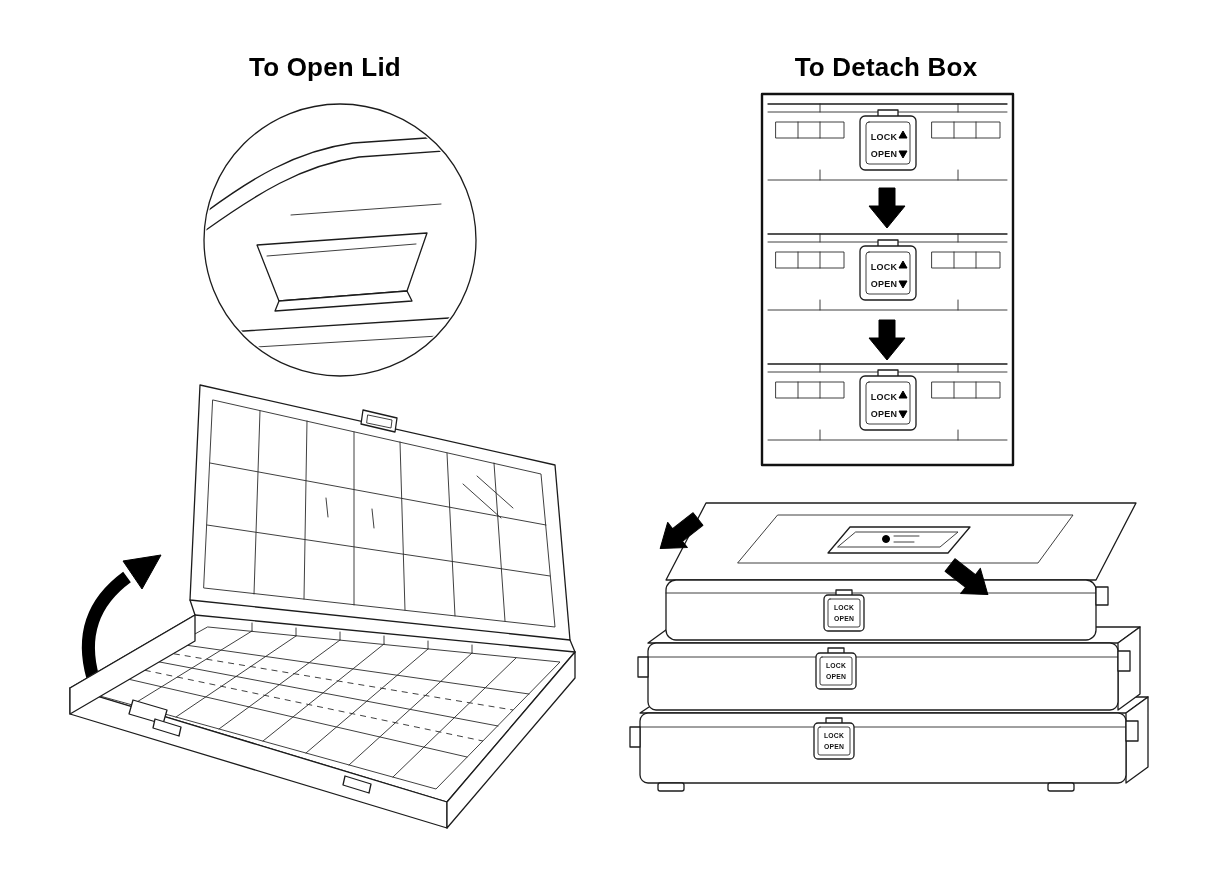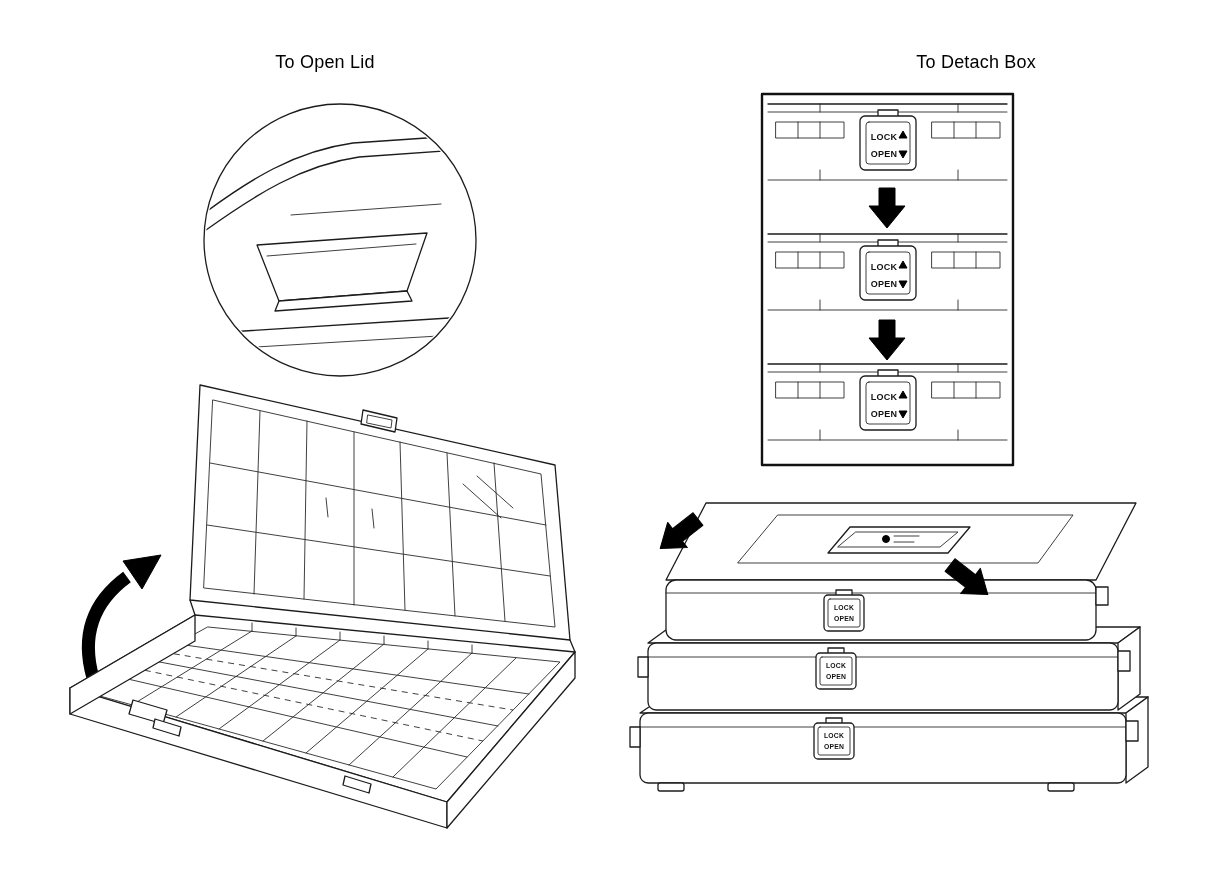--- a/index.html
+++ b/index.html
@@ -3,39 +3,39 @@
 <meta charset="utf-8">
 <style>
   html,body{margin:0;padding:0;}
   body{
     width:1214px;height:869px;position:relative;overflow:hidden;
     background:#ffffff;
     font-family:"Liberation Sans", sans-serif;
   }
   .heading{
     position:absolute;
-    font-size:18px;font-weight:normal;color:#000;
+    font-size:26px;font-weight:bold;color:#000;
     text-align:center;letter-spacing:.2px;
   }
   svg{position:absolute;overflow:visible;}
   .ln{fill:none;stroke:#1c1c1c;stroke-width:1.3;stroke-linejoin:round;stroke-linecap:round;}
   .ln-thin{fill:none;stroke:#2a2a2a;stroke-width:0.9;stroke-linejoin:round;stroke-linecap:round;}
   .ln-thick{fill:none;stroke:#111;stroke-width:2.4;stroke-linejoin:round;}
   .wf{fill:#ffffff;stroke:#1c1c1c;stroke-width:1.3;stroke-linejoin:round;}
   .blk{fill:#000000;stroke:#000000;stroke-width:1;stroke-linejoin:round;}
   .dash{fill:none;stroke:#2a2a2a;stroke-width:0.9;stroke-dasharray:6 5;}
   text{font-family:"Liberation Sans", sans-serif;font-weight:bold;fill:#111;stroke:none;}
   .t9{font-size:9px;letter-spacing:.3px;}
   .t7{font-size:6.8px;letter-spacing:.2px;}
 </style>
 </head>
 <body>
 
 <div class="heading" style="left:175px;top:52px;width:300px;">To Open Lid</div>
-<div class="heading" style="left:736px;top:52px;width:300px;text-align:right;">To Detach Box</div>
+<div class="heading" style="left:736px;top:52px;width:300px;">To Detach Box</div>
 
 <svg style="left:195px;top:95px;" width="290" height="290" viewBox="0 0 290 290">
   <defs>
     <clipPath id="circ-clip">
         <circle cx="145" cy="145" r="134"></circle>
       </clipPath>
   </defs>
   <circle class="ln" cx="145" cy="145" r="136"></circle>
   <g clip-path="url(#circ-clip)">
     <path class="ln" d="M4,122 C55,84 100,56 158,48 L290,39"></path>

